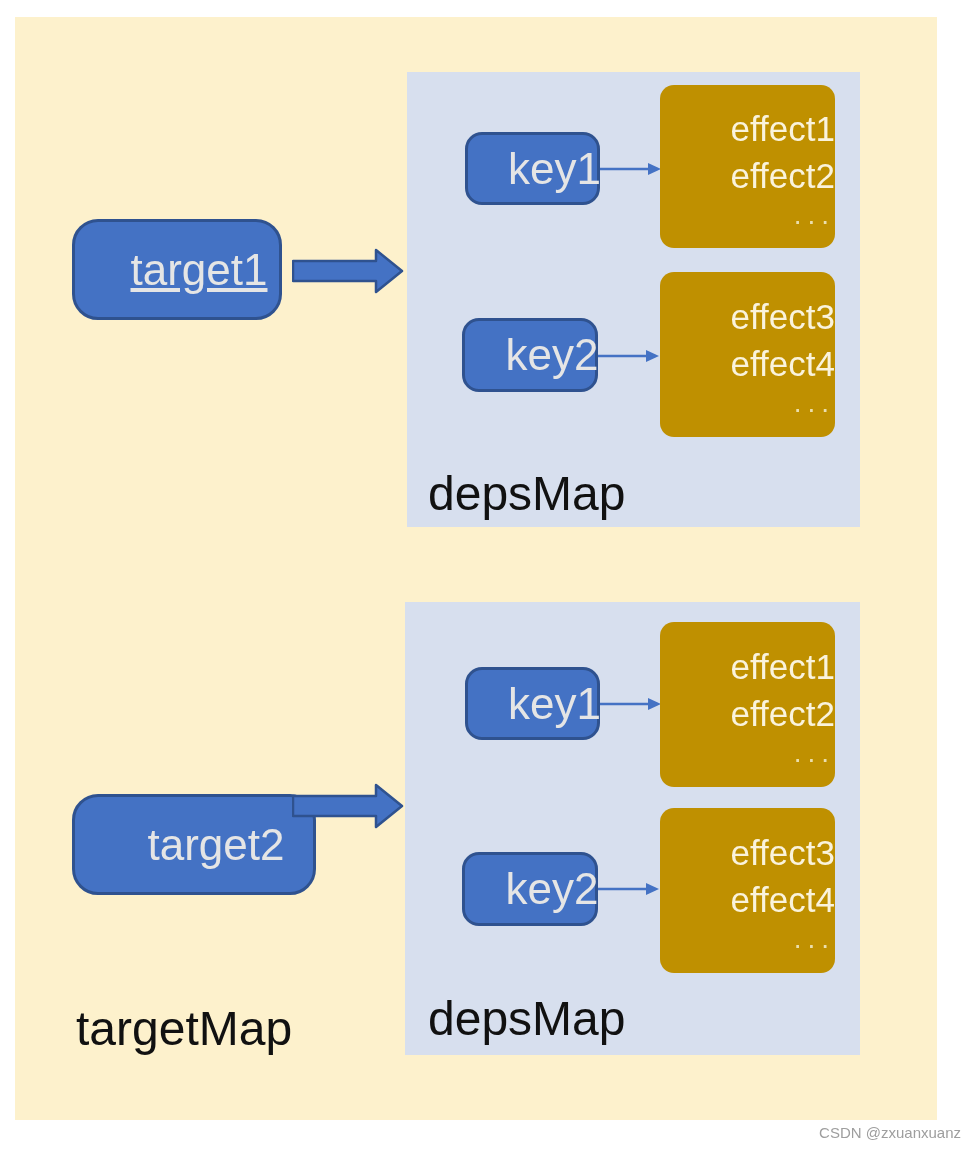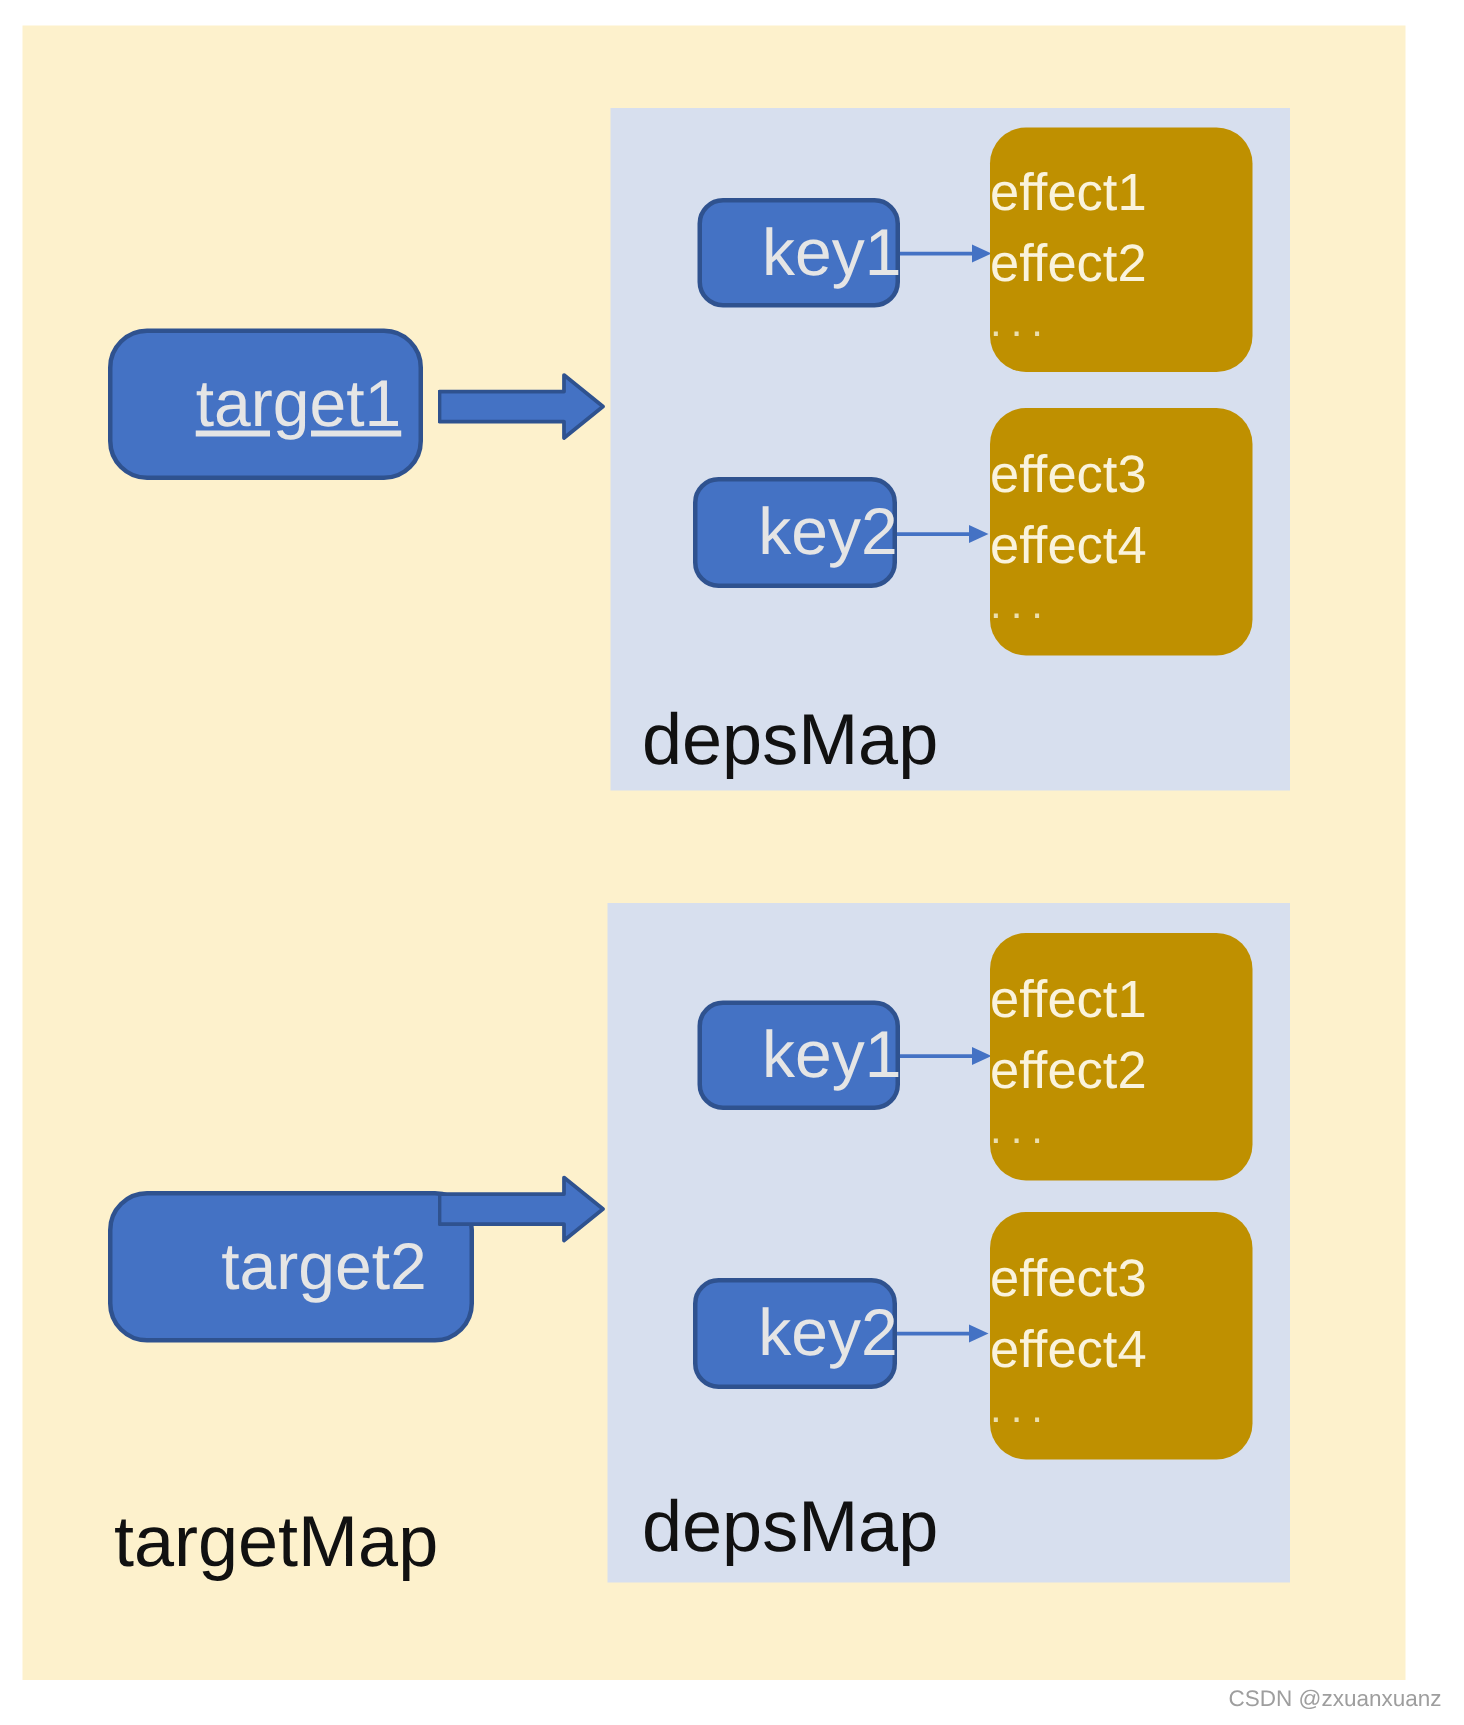--- a/index.html
+++ b/index.html
@@ -44,25 +44,25 @@
   .target.g2t { left: 72px; top: 794px; width: 244px; height: 101px; }
 
   .key.g1k1 { left: 465px; top: 132px; width: 135px; height: 73px; }
   .key.g1k2 { left: 462px; top: 318px; width: 136px; height: 74px; }
   .key.g2k1 { left: 465px; top: 667px; width: 135px; height: 73px; }
   .key.g2k2 { left: 462px; top: 852px; width: 136px; height: 74px; }
 
   
   .effect {
     background: #BF9000;
-    border-radius: 24px;
+    border-radius: 14px;
     color: #FAF3DC;
     display: flex;
     flex-direction: column;
-    align-items: flex-start;
+    align-items: flex-end;
     justify-content: center;
   }
   .effect-line { font-size: 35px; line-height: 47px; }
   .dots { font-size: 28px; line-height: 28px; letter-spacing: 6px; color: #EBDFAE; margin-top: 2px; }
 
   .effect.g1e1 { left: 660px; top: 85px;  width: 175px; height: 163px; }
   .effect.g1e2 { left: 660px; top: 272px; width: 175px; height: 165px; }
   .effect.g2e1 { left: 660px; top: 622px; width: 175px; height: 165px; }
   .effect.g2e2 { left: 660px; top: 808px; width: 175px; height: 165px; }
 

